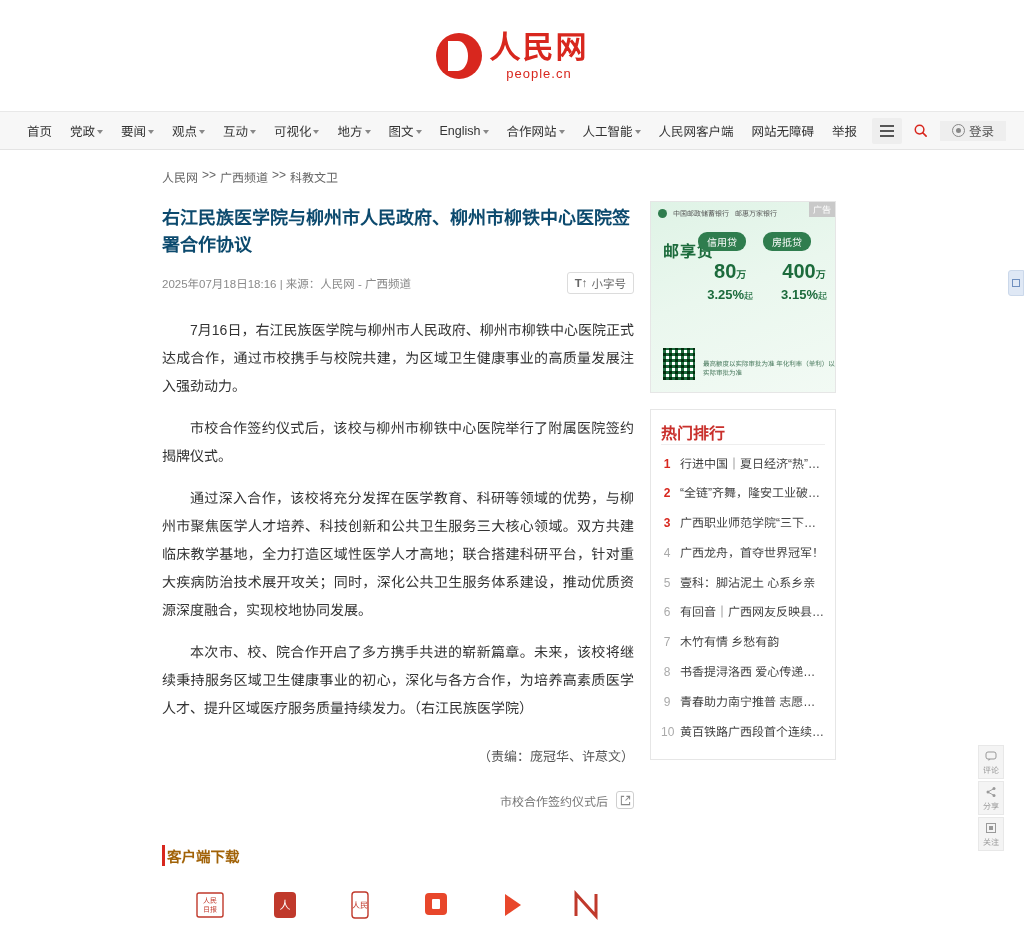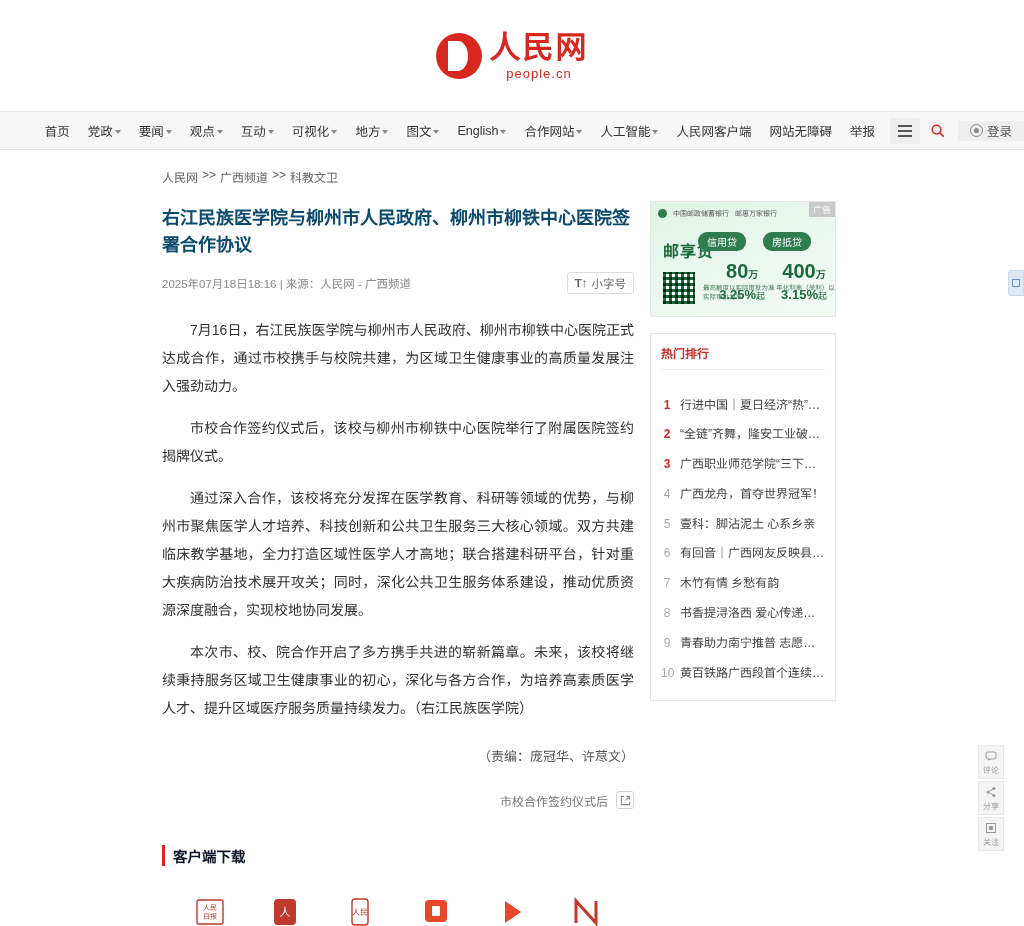--- a/index.html
+++ b/index.html
@@ -41,21 +41,21 @@
   .logo-en {
     font-size: 13px; color: #d8271e; letter-spacing: 1px; margin-top: 4px;
     text-align: center;
   }
 
   
   .navbar {
     height: 38px;
     background: #f7f7f7;
     border-bottom: 1px solid #e4e4e4;
-    display: flex; align-items: center; justify-content: flex-end;
+    display: flex; align-items: center; justify-content: center;
     font-size: 12.5px;
   }
   .nav-inner { display: flex; align-items: center; gap: 0; }
   .nav-item {
     padding: 0 9px; color: #333; cursor: pointer; white-space: nowrap;
     display: flex; align-items: center; gap: 2px;
   }
   .caret {
     display: inline-block; width: 0; height: 0;
     border-left: 3.5px solid transparent;
@@ -133,76 +133,76 @@
     margin-top: 26px; padding-bottom: 14px;
   }
   .share-icon {
     width: 18px; height: 18px; border: 1px solid #cfcfcf; border-radius: 3px;
     display:flex; align-items:center; justify-content:center; cursor:pointer;
   }
 
   
   .client-block { margin-top: 22px; }
   .block-title {
-    font-size: 14.5px; font-weight: bold; color: #0f172a;
-    border-left: 3px solid #d8271e; padding-left: 8px; margin-bottom: 17px;
+    font-size: 14.5px; font-weight: bold; color: #a16207;
+    border-left: 3px solid #d8271e; padding-left: 2px; margin-bottom: 10px;
   }
   .client-row {
     display: flex; justify-content: space-between; padding: 12px 10px 4px 10px;
   }
   .client-item {
     width: 86px; text-align:center; cursor: pointer;
   }
   .client-ico {
     width: 34px; height: 34px; margin: 0 auto 10px auto;
     display:flex; align-items:center; justify-content:center;
   }
 
   
   .ad-box {
-    width: 186px; height: 116px; border: 1px solid #e6e6e6; position: relative;
+    width: 186px; height: 192px; border: 1px solid #e6e6e6; position: relative;
     background: linear-gradient(160deg,#dff3e6 0%,#eaf7ee 45%,#f2faf4 100%);
     overflow: hidden;
   }
   .ad-tag {
     position:absolute; right:0; top:0; background:#c9c9c9; color:#fff;
     font-size:9px; padding:1px 4px;
   }
   .ad-topbar {
     display:flex; align-items:center; gap:6px; padding:6px 7px; font-size:7px; color:#555;
   }
   .ad-topbar .dot { width:9px;height:9px;border-radius:50%;background:#2f7d4e; }
   .ad-title {
     font-size: 16px; font-weight: bold; color: #1c6b3c; padding: 14px 0 0 12px;
     letter-spacing: 1px;
   }
   .ad-pills { position:absolute; right:24px; top:30px; display:flex; gap:17px; }
   .ad-pill {
     background:#2f7d4e; color:#fff; font-size:10px; border-radius:9px; padding:2px 9px;
   }
-  .ad-figs { position:absolute; right:8px; top:58px; display:flex; gap:16px; text-align:center; }
+  .ad-figs { position:absolute; right:8px; top:58px; display:flex; gap:28px; text-align:center; }
   .ad-fig-num { font-size:20px; font-weight:bold; color:#1c6b3c; }
   .ad-fig-num small { font-size: 10px; }
   .ad-fig-rate { font-size:13px; font-weight:bold; color:#1c6b3c; margin-top:4px;}
   .ad-fig-rate small { font-size: 9px; font-weight: normal; }
   .ad-qr {
     position:absolute; left:12px; bottom:12px; width:32px;height:32px;
     background:
       repeating-linear-gradient(0deg,#1c6b3c 0 3px,#fff 3px 6px),
       repeating-linear-gradient(90deg,#1c6b3c 0 3px,transparent 3px 6px);
     background-blend-mode: multiply;
   }
   .ad-footnote { position:absolute; left:52px; bottom:14px; font-size:6.5px; color:#4a7a5e; line-height:1.5;}
 
   .rank-box {
     margin-top: 16px; border: 1px solid #e6e6e6; padding: 10px 10px 12px 10px;
   }
   .rank-title {
-    font-size: 12px; color: #c9302c; font-weight: bold;
-    border-bottom: 1px solid #eee; padding-bottom: 8px; margin-bottom: 20px;
+    font-size: 16px; color: #c9302c; font-weight: bold;
+    border-bottom: 1px solid #eee; margin-bottom: 4px;
   }
   .rank-item {
     display: flex; gap: 7px; align-items: baseline;
     font-size: 12px; color: #444; padding: 6.5px 0; cursor: pointer;
     line-height: 1.4;
   }
   .rank-no { width: 12px; color: #aaa; font-size: 12px; flex: none; text-align:center;}
   .rank-item.top .rank-no { color: #d8271e; font-weight: bold; }
   .rank-text {
     white-space: nowrap; overflow: hidden; text-overflow: ellipsis; max-width: 150px;

